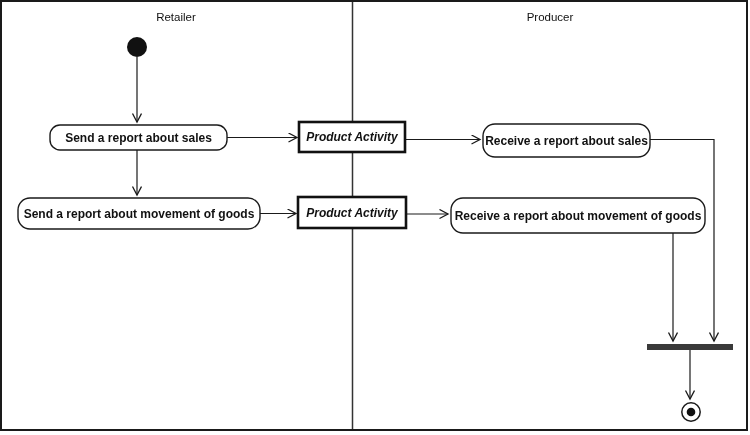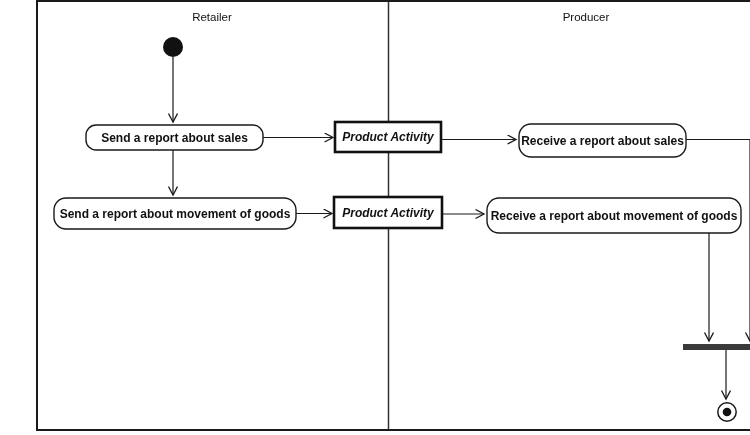--- a/index.html
+++ b/index.html
@@ -6,21 +6,20 @@
     margin: 0;
     padding: 0;
     background: #ffffff;
   }
   .canvas {
     position: relative;
     width: 662px;
     height: 435px;
     background: #ffffff;
     font-family: "Liberation Sans", sans-serif;
-    margin-left: 36px;
   }
   svg text {
     font-family: "Liberation Sans", sans-serif;
     fill: #111111;
   }
   .lane-title {
     font-size: 11.5px;
     font-weight: 400;
   }
   .node-label {

